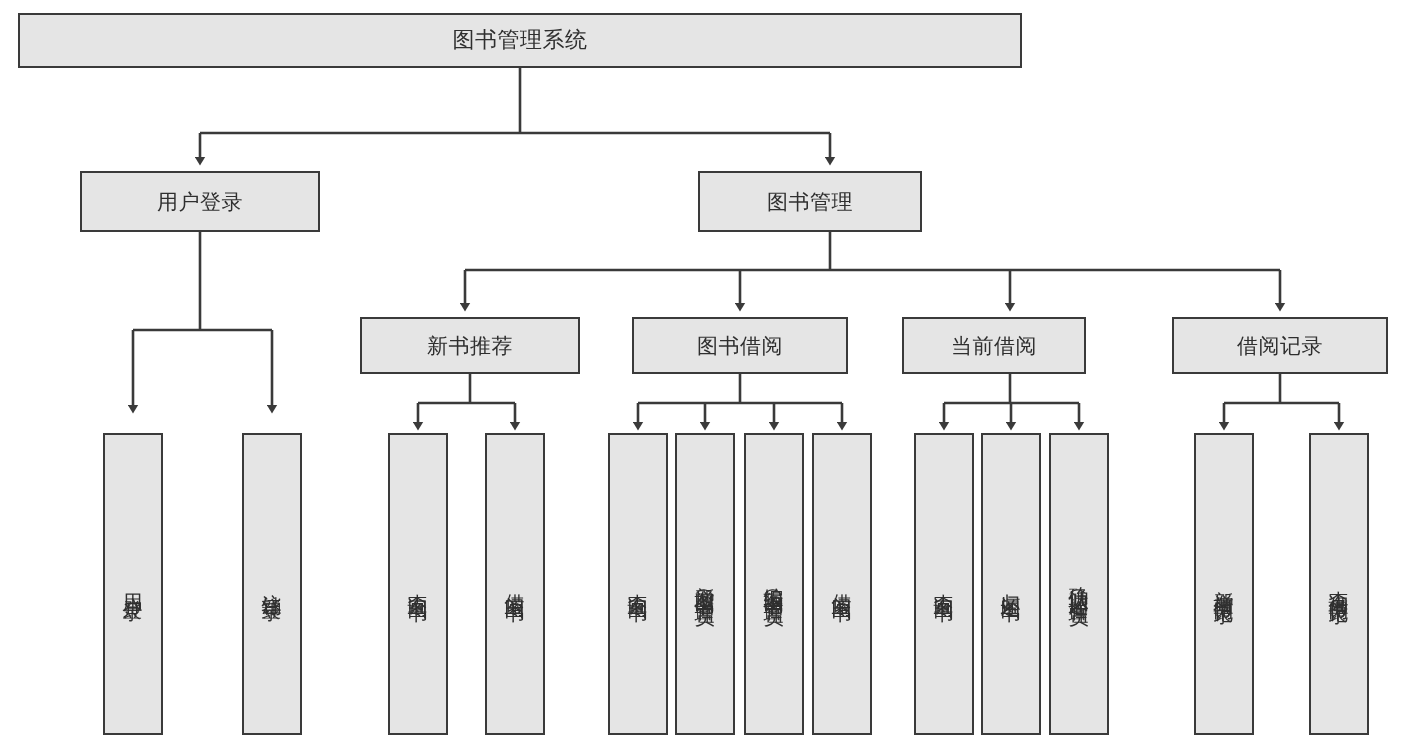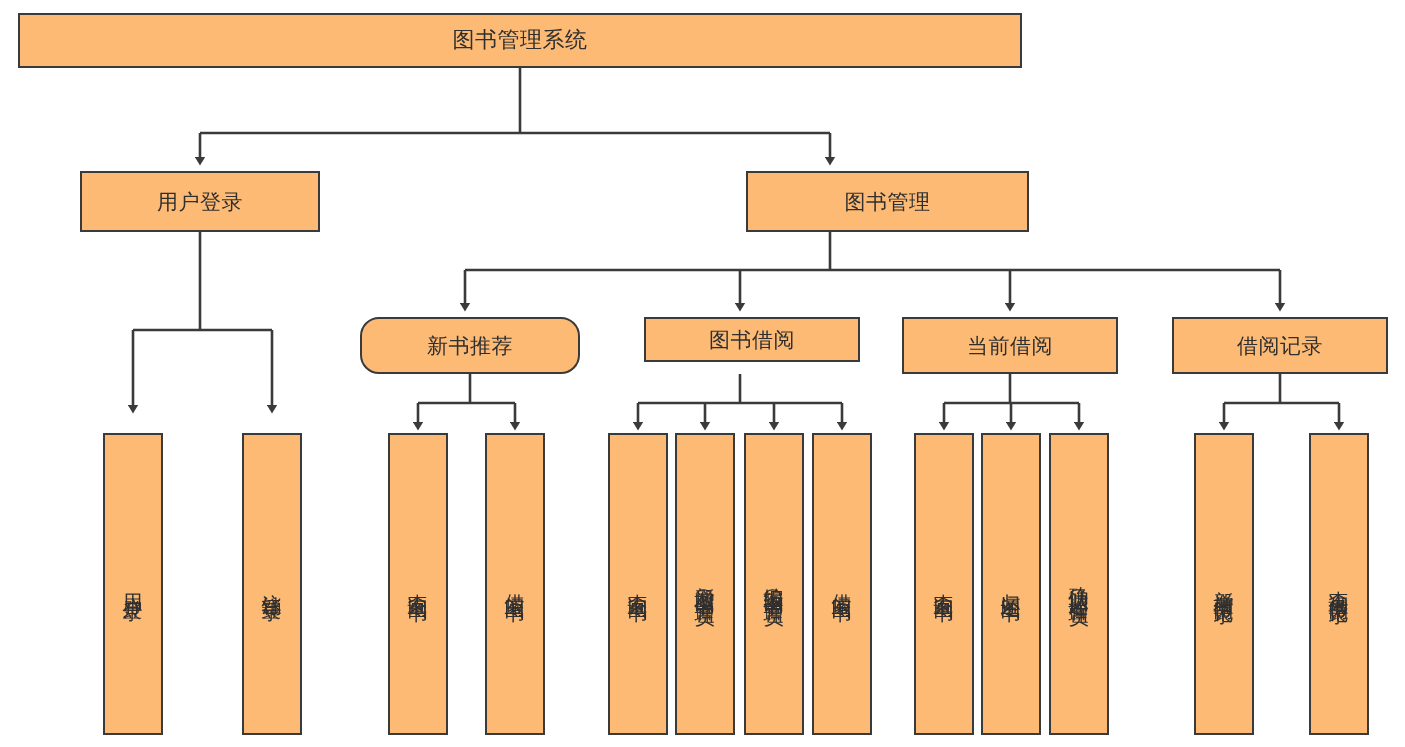--- a/index.html
+++ b/index.html
@@ -22,21 +22,21 @@
     position: absolute;
     left: 0;
     top: 0;
     width: 1405px;
     height: 747px;
     pointer-events: none;
   }
   .node {
     position: absolute;
     box-sizing: border-box;
-    background: #fdba74;
+    background: #e5e5e5;
     border: 2px solid #3a3a3a;
     display: flex;
     align-items: center;
     justify-content: center;
     color: #2f2f2f;
   }
   .node.horiz {
     font-size: 21px;
     letter-spacing: 0.5px;
     line-height: 1.1;
@@ -124,31 +124,31 @@
     </g>
   </svg>
 
   <div class="node horiz root" style="left:18px; top:13px; width:1004px; height:55px;">
     <span>图书管理系统</span>
   </div>
 
   <div class="node horiz" style="left:80px; top:171px; width:240px; height:61px;">
     <span>用户登录</span>
   </div>
-  <div class="node horiz" style="left:746px; top:171px; width:283px; height:61px;">
+  <div class="node horiz" style="left:698px; top:171px; width:224px; height:61px;">
     <span>图书管理</span>
   </div>
 
-  <div class="node horiz" style="left:360px; top:317px; width:220px; height:57px;border-radius:19px;">
+  <div class="node horiz" style="left:360px; top:317px; width:220px; height:57px;">
     <span>新书推荐</span>
   </div>
-  <div class="node horiz" style="left:632px; top:317px; width:216px; height:45px;margin-left:12px;">
+  <div class="node horiz" style="left:632px; top:317px; width:216px; height:57px;">
     <span>图书借阅</span>
   </div>
-  <div class="node horiz" style="left:902px; top:317px; width:216px; height:57px;">
+  <div class="node horiz" style="left:902px; top:317px; width:184px; height:57px;">
     <span>当前借阅</span>
   </div>
   <div class="node horiz" style="left:1172px; top:317px; width:216px; height:57px;text-align:right;">
     <span>借阅记录</span>
   </div>
 
   <div class="node leaf" style="left:103px; top:433px; width:60px; height:302px;">
     <span class="leaf-label">用户登录</span>
   </div>
   <div class="node leaf" style="left:242px; top:433px; width:60px; height:302px;">

